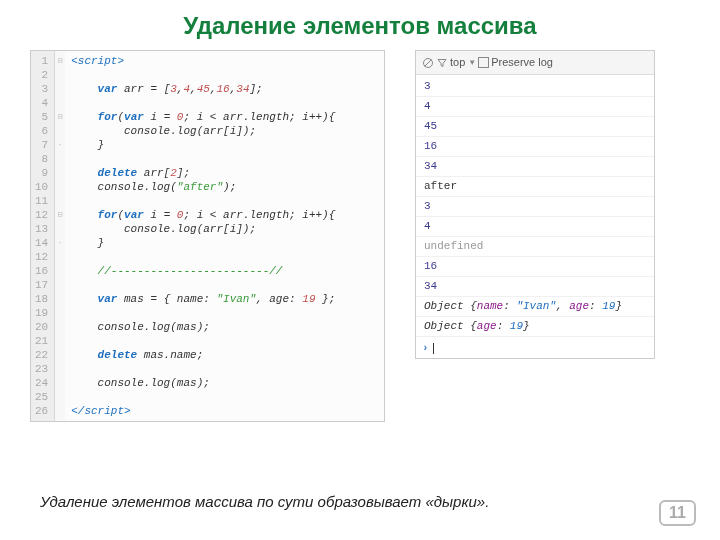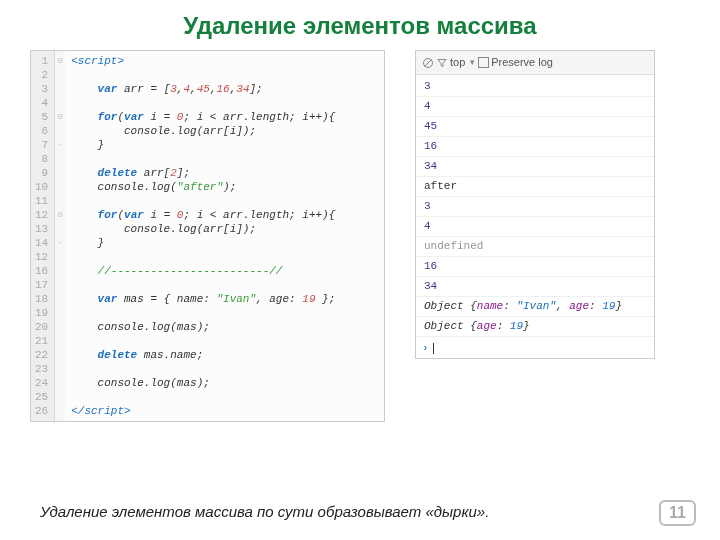--- a/index.html
+++ b/index.html
@@ -101,21 +101,21 @@
   .console-line.obj .n { color: #1e6fbf; font-style: italic; }
   .console-prompt {
     padding: 1px 6px;
     color: #3b7fd6;
     display: flex;
     align-items: center;
     gap: 4px;
   }
   .caption {
     position: absolute;
-    bottom: 20px;
+    bottom: 30px;
     left: 40px;
     font-style: italic;
     font-size: 15px;
     color: #222;
     margin-top: 20px;
   }
   .page-num {
     position: absolute;
     bottom: 14px;
     right: 24px;

